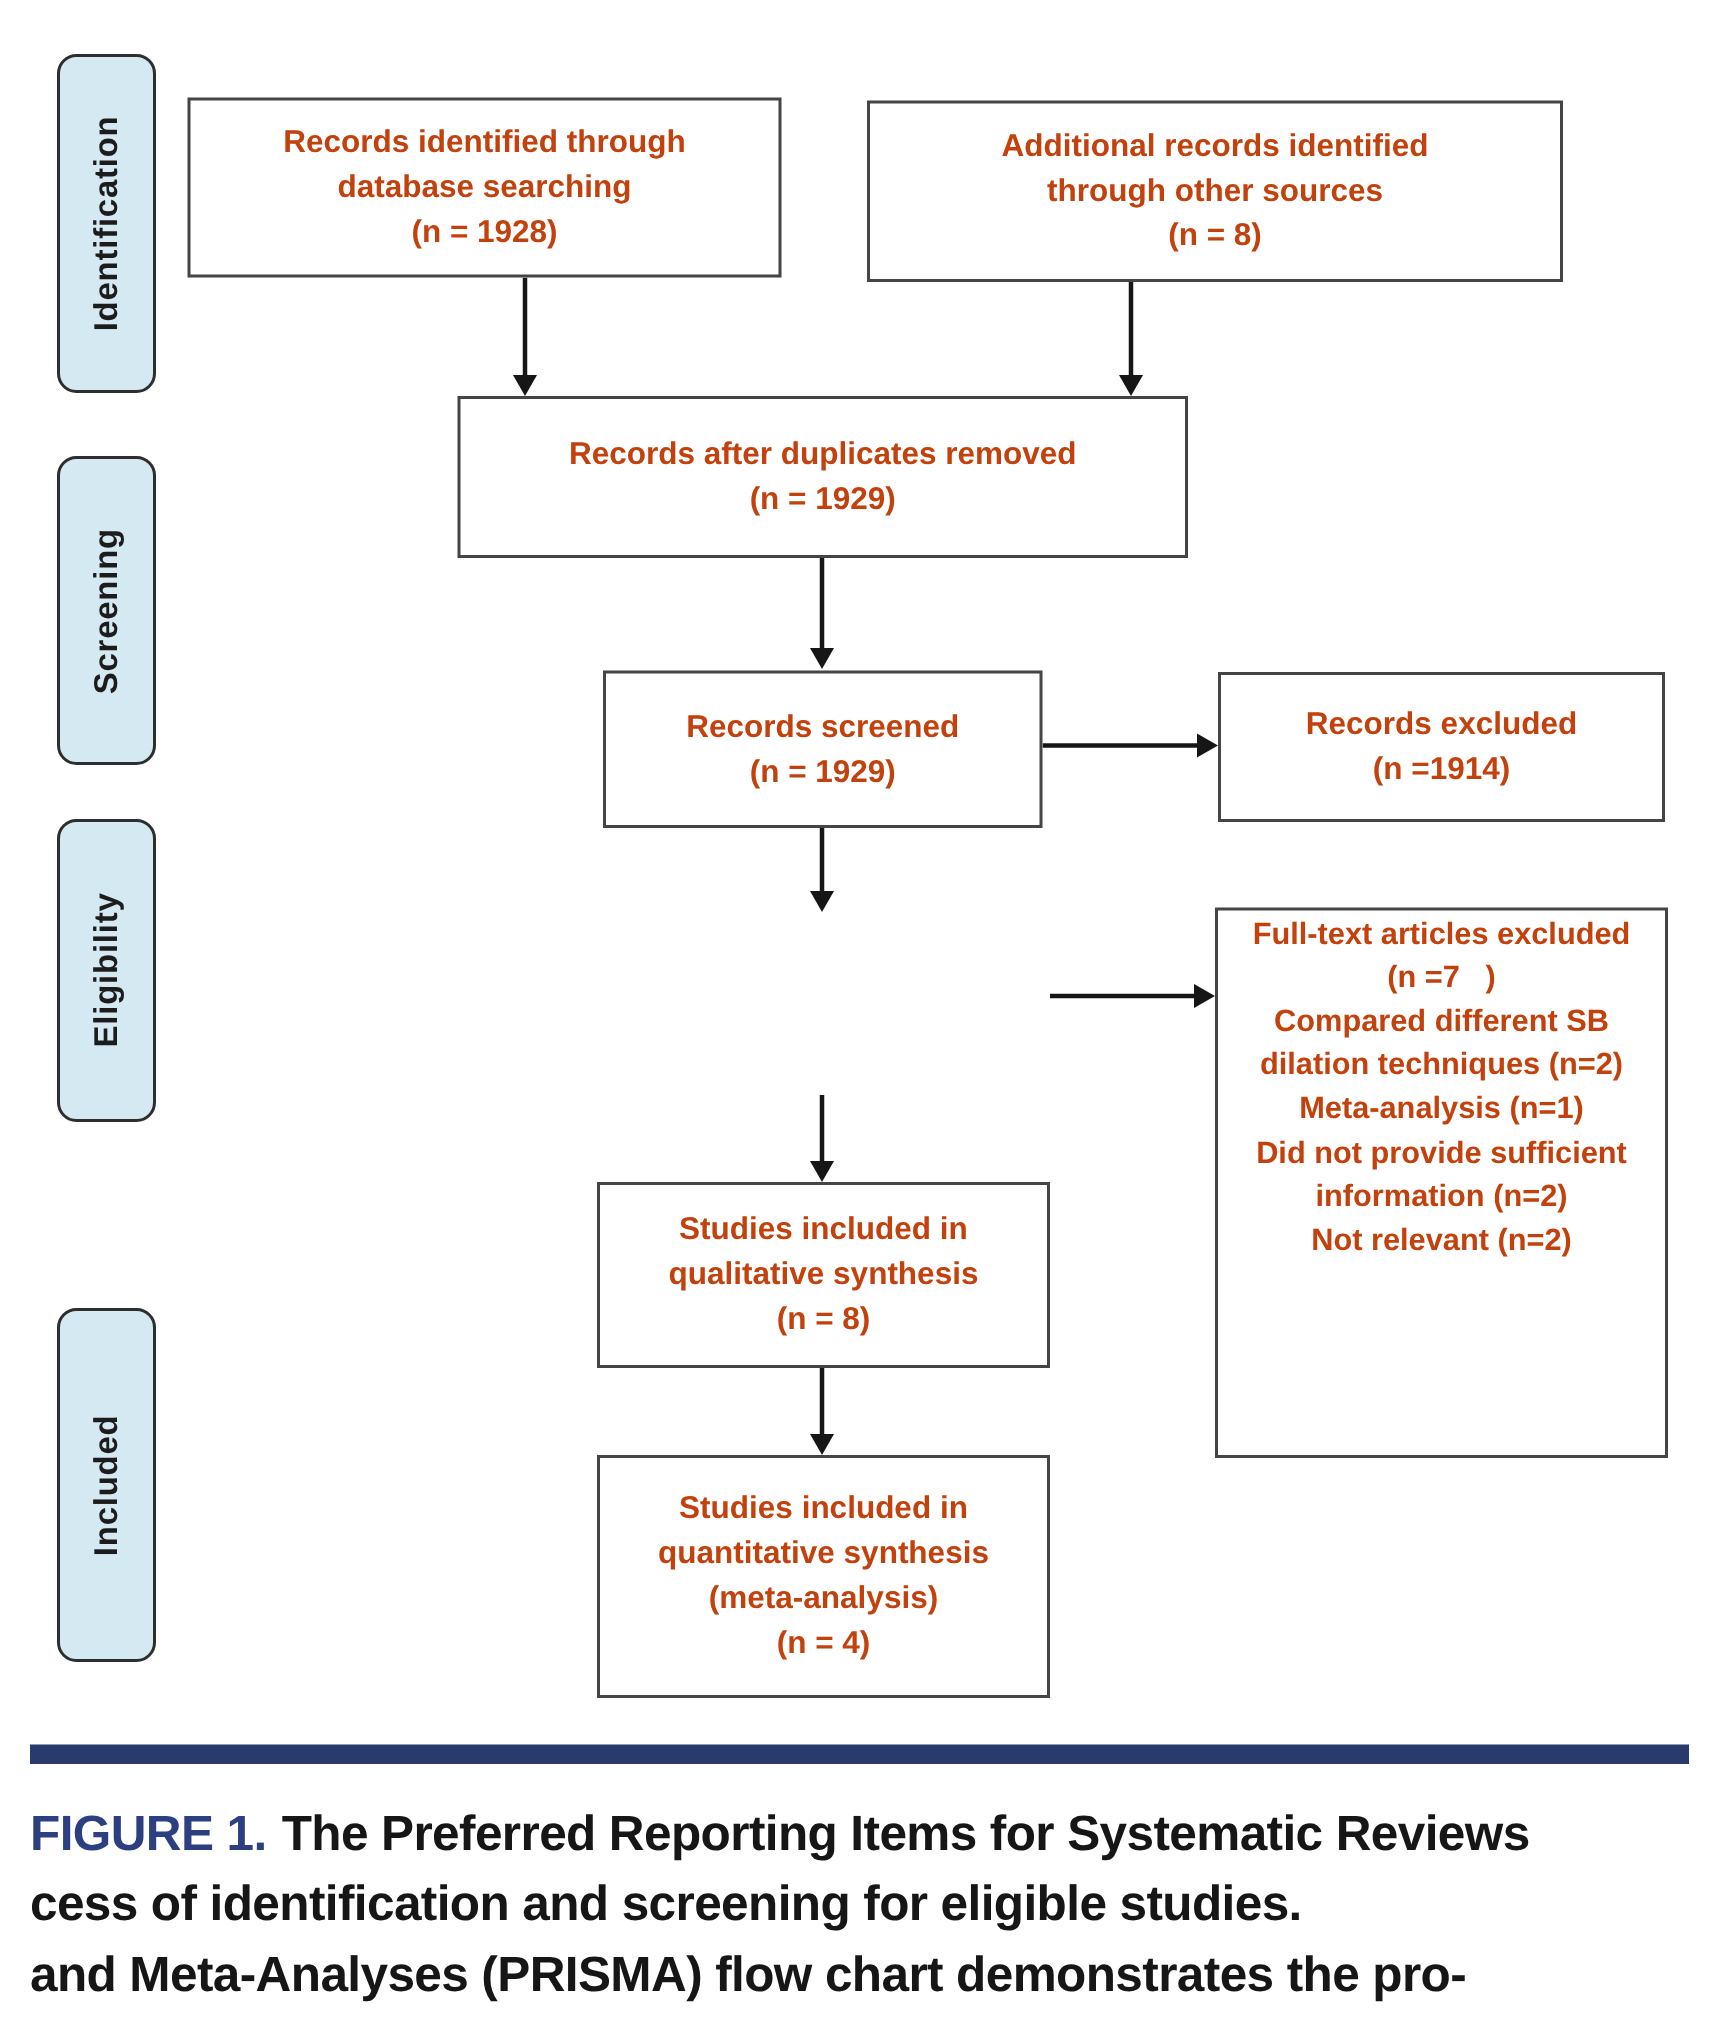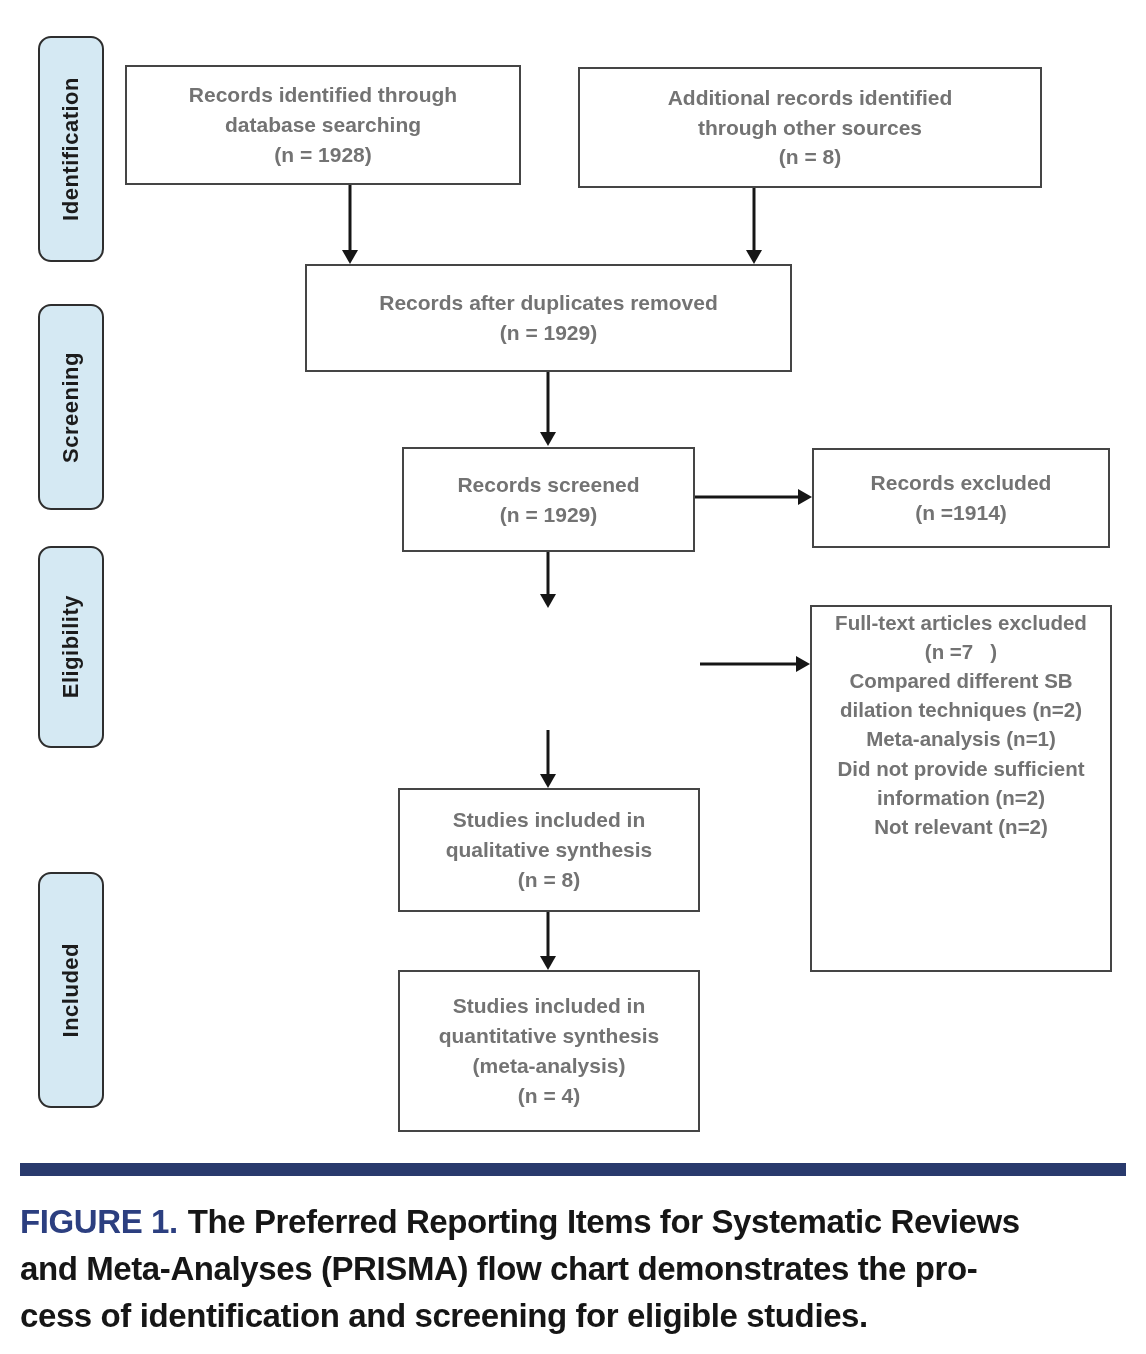--- a/index.html
+++ b/index.html
@@ -45,21 +45,21 @@
     background: #ffffff;
     border: 2px solid #454545;
     box-sizing: border-box;
     display: flex;
     align-items: center;
     justify-content: center;
     text-align: center;
     font-weight: bold;
     font-size: 21px;
     line-height: 1.42;
-    color: #737373;
+    color: #c2410c;
     white-space: pre-wrap;
     padding: 4px 6px;
     z-index: 2;
   }
   #box-records-db        { left: 125px; top: 65px;  width: 396px; height: 120px; }
   #box-records-other     { left: 578px; top: 67px;  width: 464px; height: 121px; }
   #box-duplicates        { left: 305px; top: 264px; width: 487px; height: 108px; }
   #box-screened          { left: 402px; top: 447px; width: 293px; height: 105px; }
   #box-excluded          { left: 812px; top: 448px; width: 298px; height: 100px; }
   #box-fulltext          { left: 400px; top: 608px; width: 300px; height: 122px; }
@@ -174,17 +174,17 @@
 qualitative synthesis
 (n = 8)</div>
   <div class="fbox" id="box-quantitative">Studies included in
 quantitative synthesis
 (meta-analysis)
 (n = 4)</div>
 
   <div id="figure-rule" style="background: rgb(41, 58, 109);"></div>
   <div id="caption">
     <span class="fig-label" style="color: rgb(44, 63, 128);">FIGURE 1.</span><span>The Preferred Reporting Items for Systematic Reviews</span>
+    <div>cess of identification and screening for eligible studies.</div>
     <div>and Meta-Analyses (PRISMA) flow chart demonstrates the pro-</div>
-    <div>cess of identification and screening for eligible studies.</div>
   </div>
 
 </div>
 
 </body></html>

